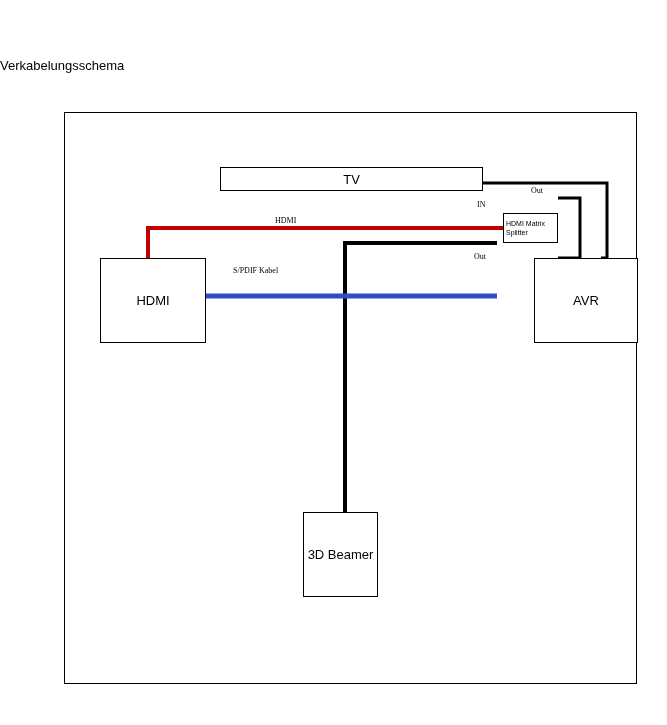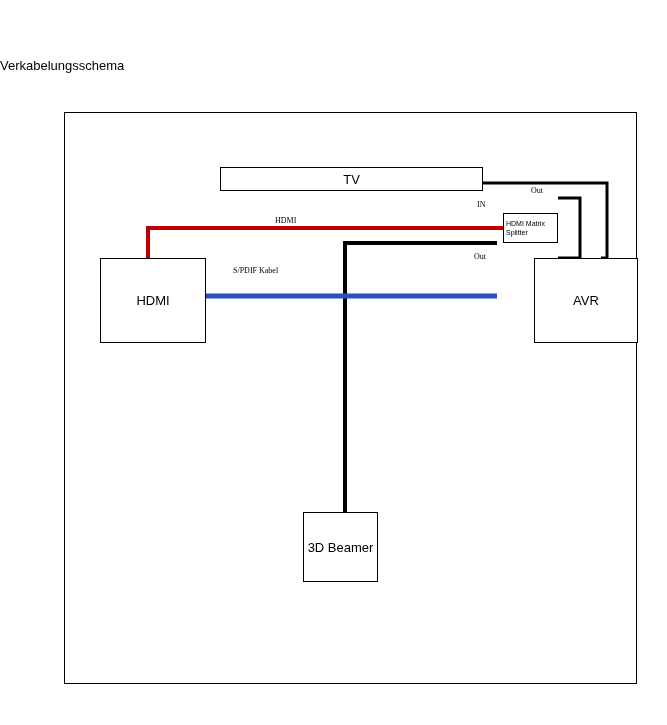--- a/index.html
+++ b/index.html
@@ -47,21 +47,21 @@
     box-sizing: border-box;
     display: flex;
     align-items: center;
     justify-content: center;
     font-size: 13px;
     z-index: 5;
   }
   .node.tv       { left: 220px; top: 167px; width: 263px; height: 24px; }
   .node.htpc     { left: 100px; top: 258px; width: 106px; height: 85px; }
   .node.avr      { left: 497px; top: 258px; width: 104px; height: 85px; margin-left: 37px; }
-  .node.beamer   { left: 303px; top: 512px; width: 75px; height: 70px; }
+  .node.beamer   { left: 303px; top: 512px; width: 75px; height: 85px; }
   .node.matrix   {
     left: 503px; top: 213px; width: 55px; height: 30px;
     font-size: 7px; line-height: 1.35;
     justify-content: flex-start; align-items: center;
     padding-left: 2px;
   }
   .node.matrix .lbl { display: block; }
   .edge-label {
     position: absolute;
     font-size: 8px;

